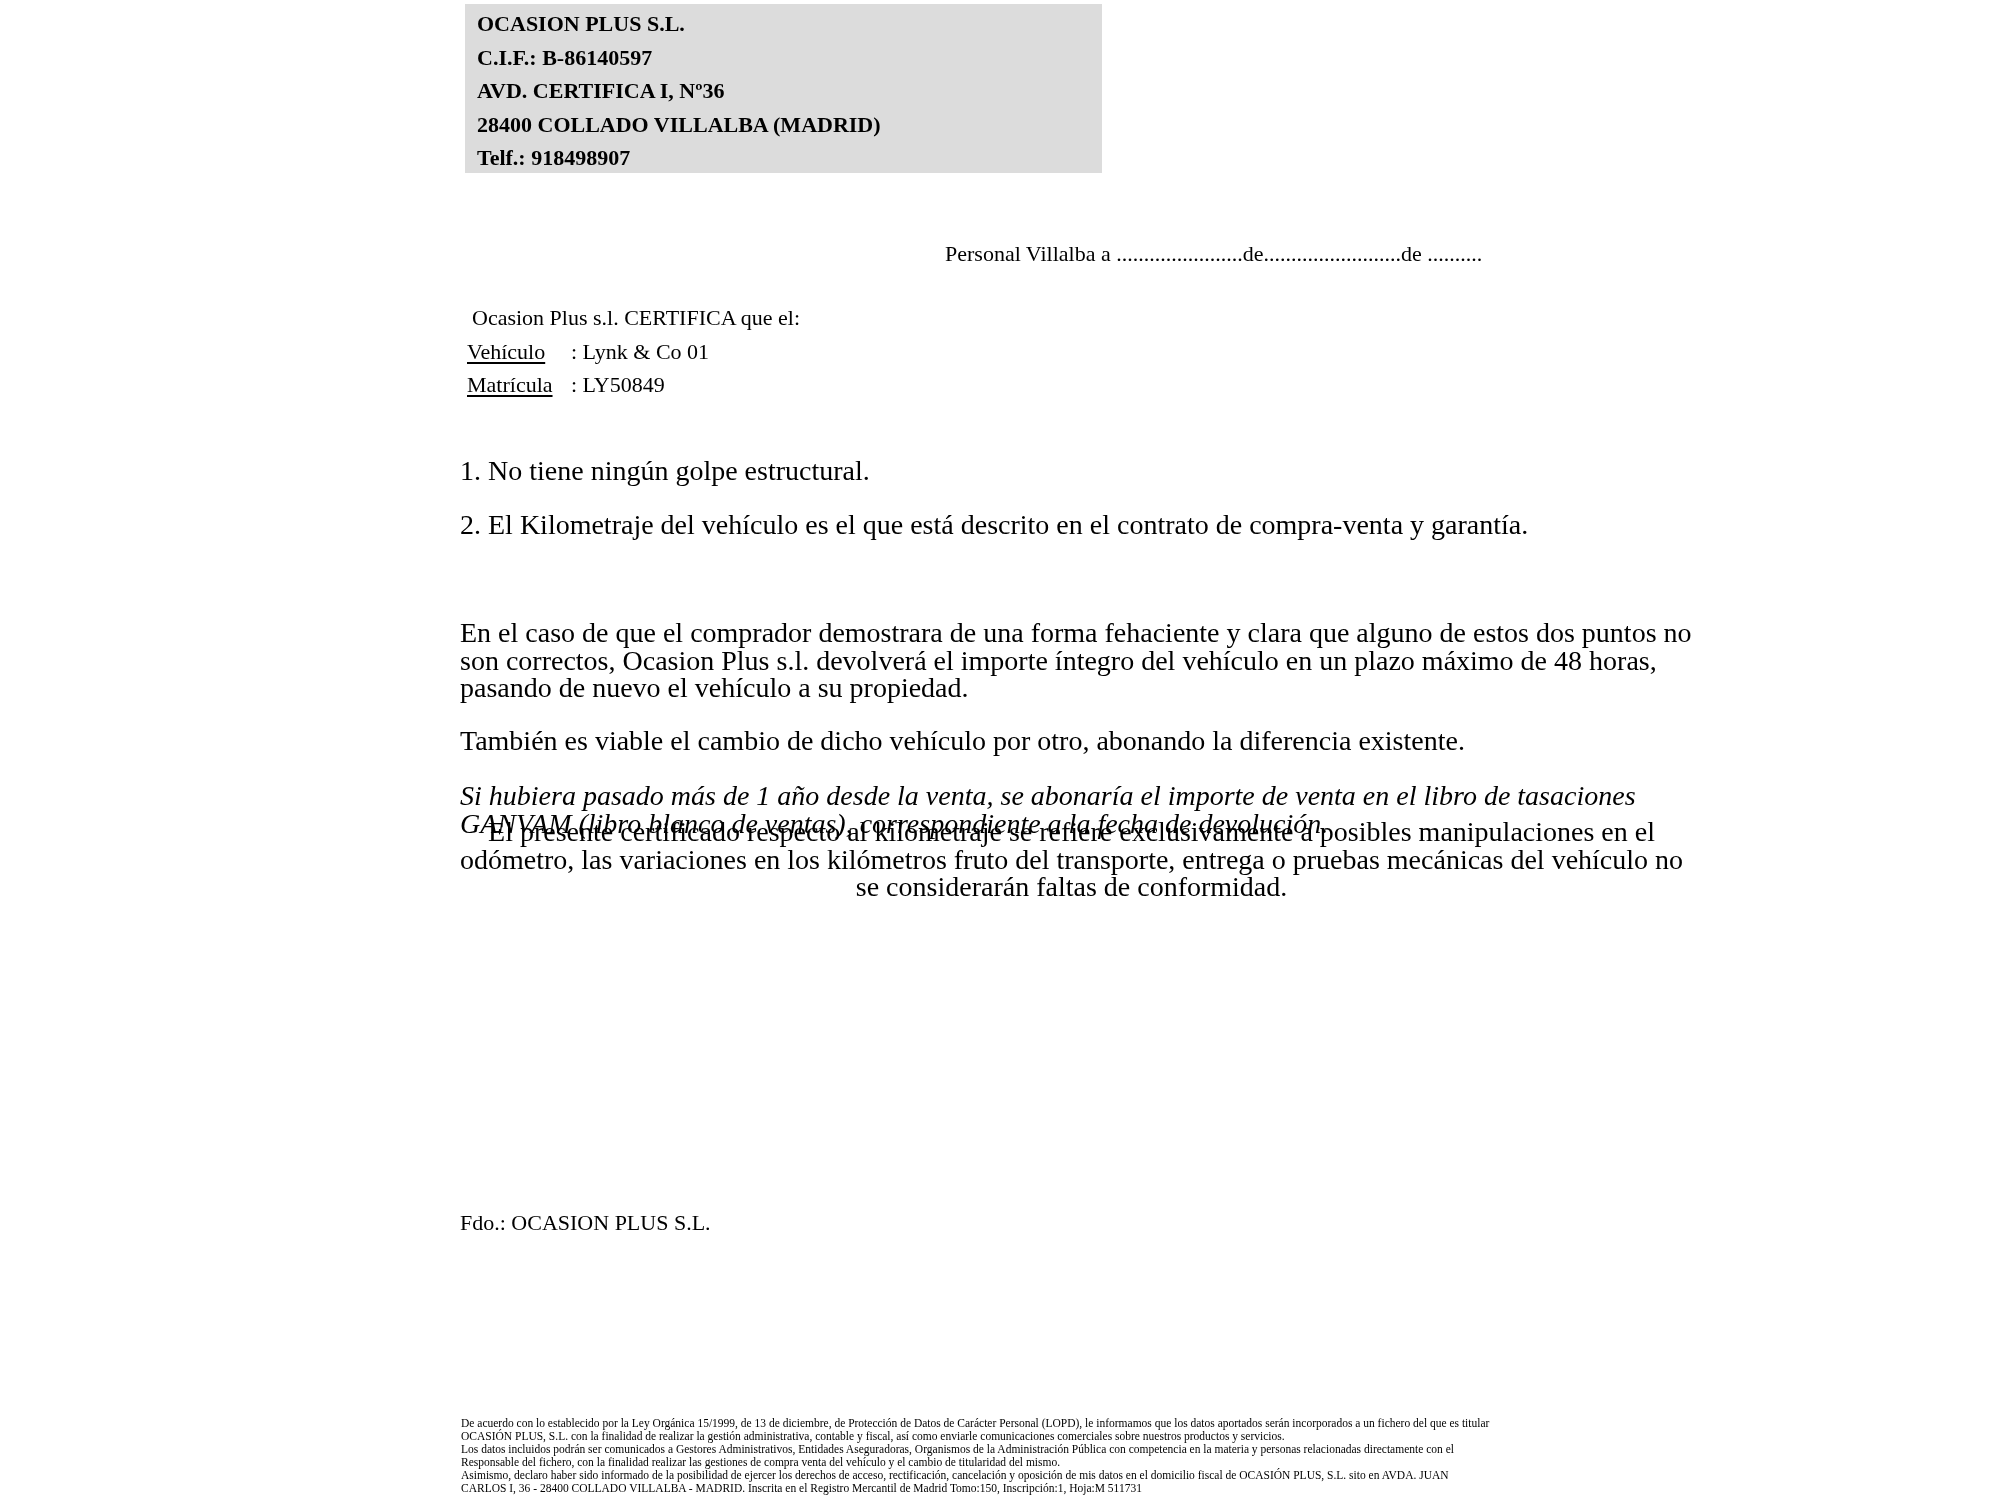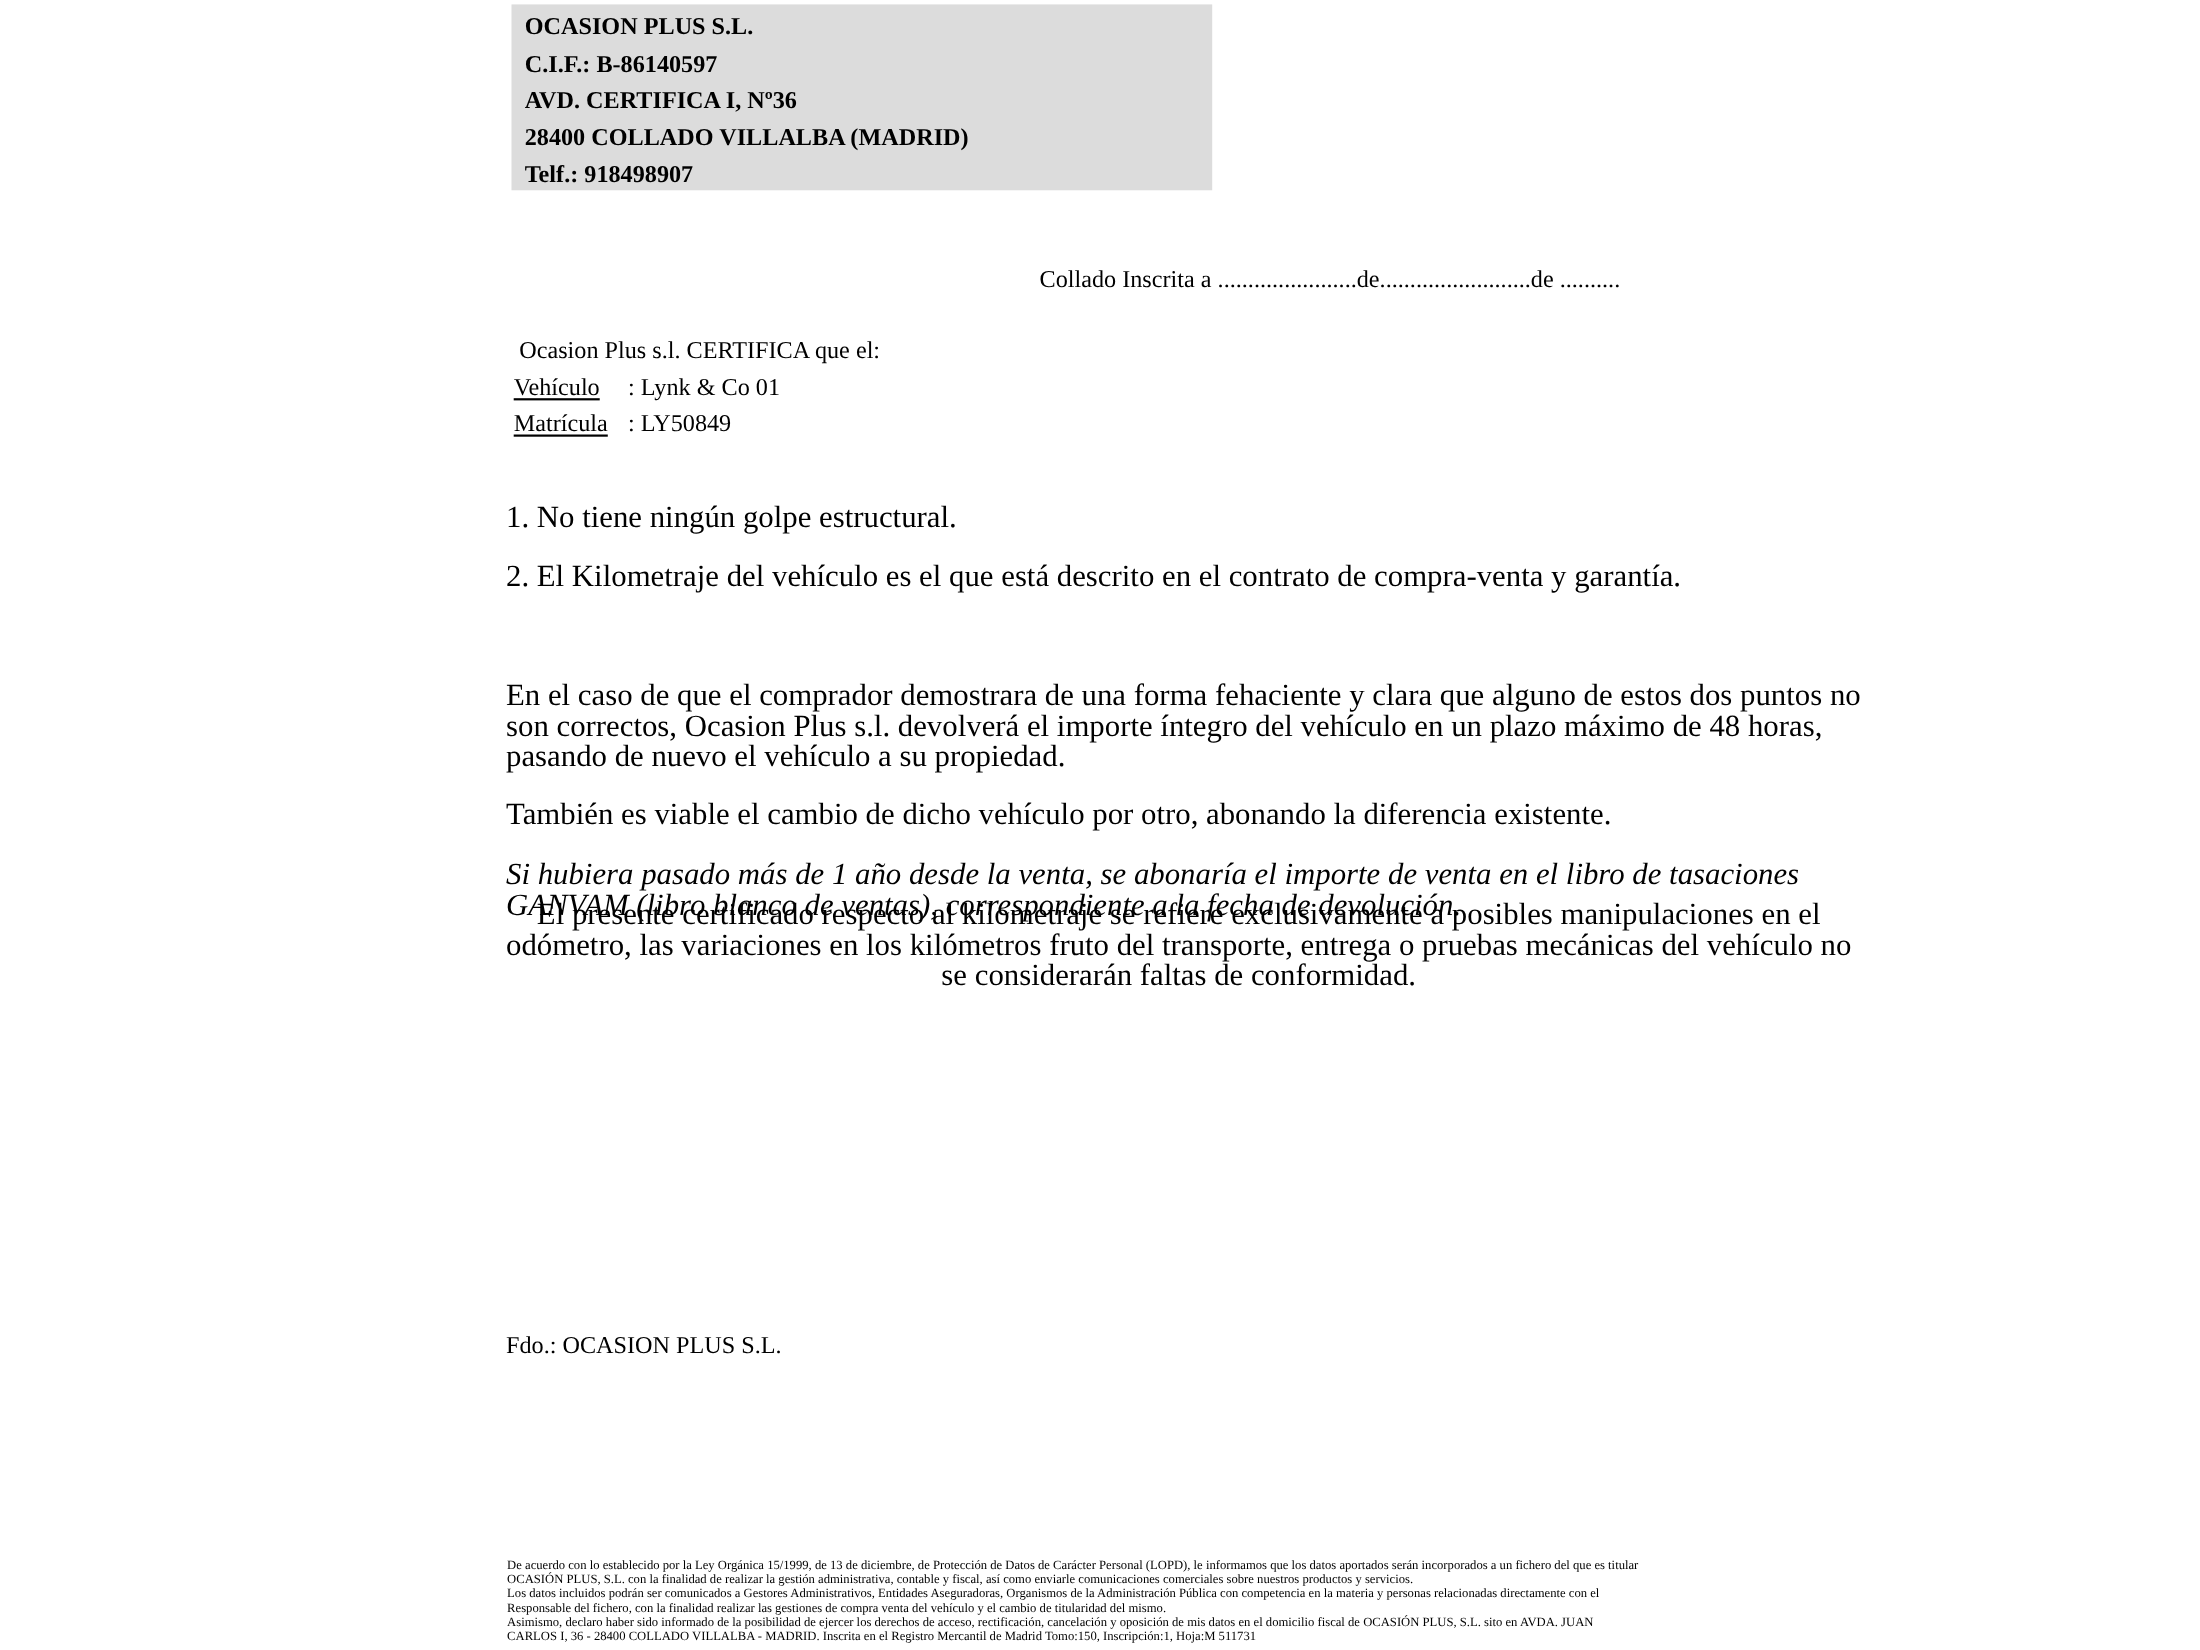--- a/index.html
+++ b/index.html
@@ -91,21 +91,21 @@
 <div class="page" style="background: rgb(255, 255, 255);">
 
   <div class="header-box" style="background: rgb(220, 220, 220);">
     <div class="hline">OCASION PLUS S.L.</div>
     <div class="hline">C.I.F.: B-86140597</div>
     <div class="hline">AVD. CERTIFICA I, Nº36</div>
     <div class="hline">28400 COLLADO VILLALBA (MADRID)</div>
     <div class="hline">Telf.: 918498907</div>
   </div>
 
-  <div class="date-line">Collado Inscrita a .......................de.........................de ..........</div>
+  <div class="date-line">Personal Villalba a .......................de.........................de ..........</div>
 
   <div class="cert-block">
     <div class="cert-intro">Ocasion Plus s.l. CERTIFICA que el:</div>
     <div class="cert-row">
       <span class="cert-label"><span>Vehículo</span></span><span>: Lynk &amp; Co 01</span>
     </div>
     <div class="cert-row">
       <span class="cert-label"><span>Matrícula</span></span><span>: LY50849</span>
     </div>
   </div>

